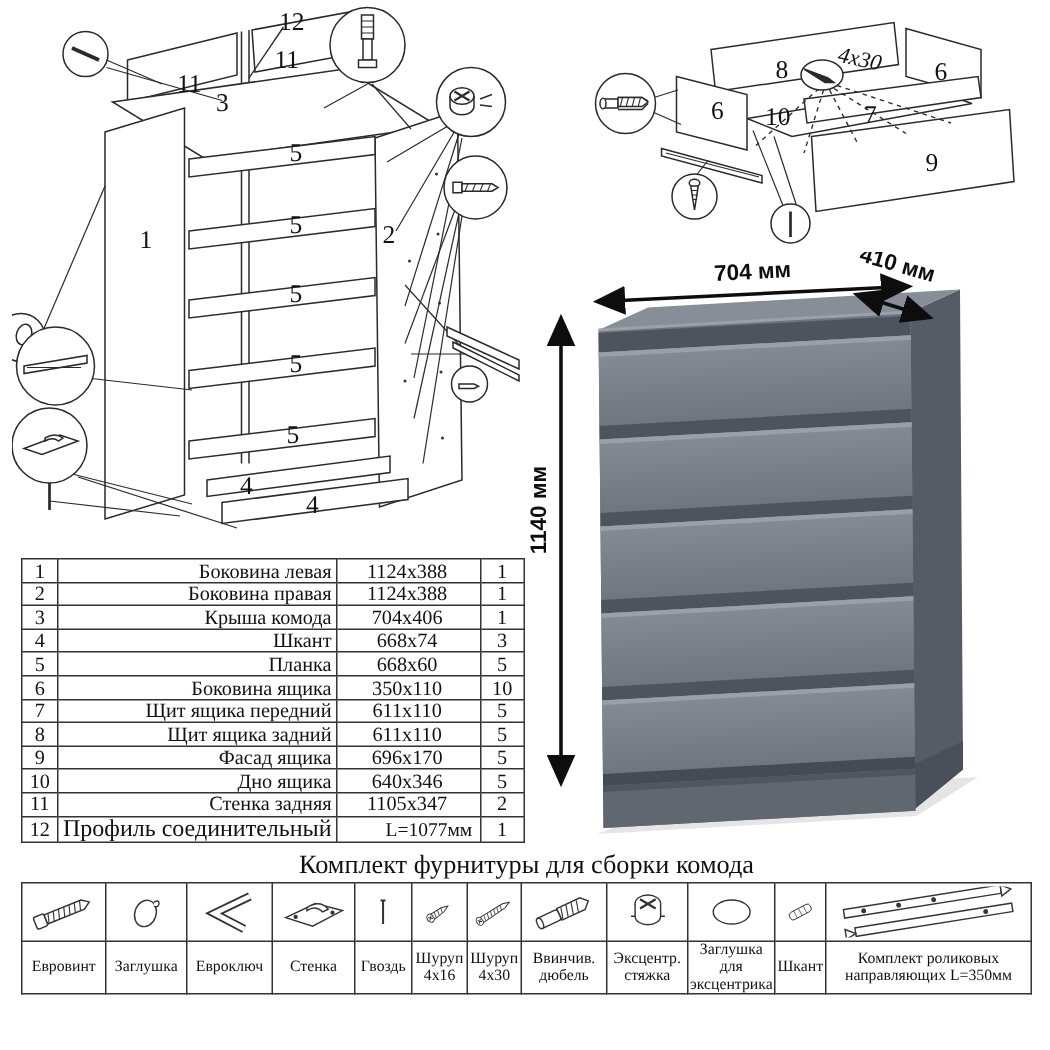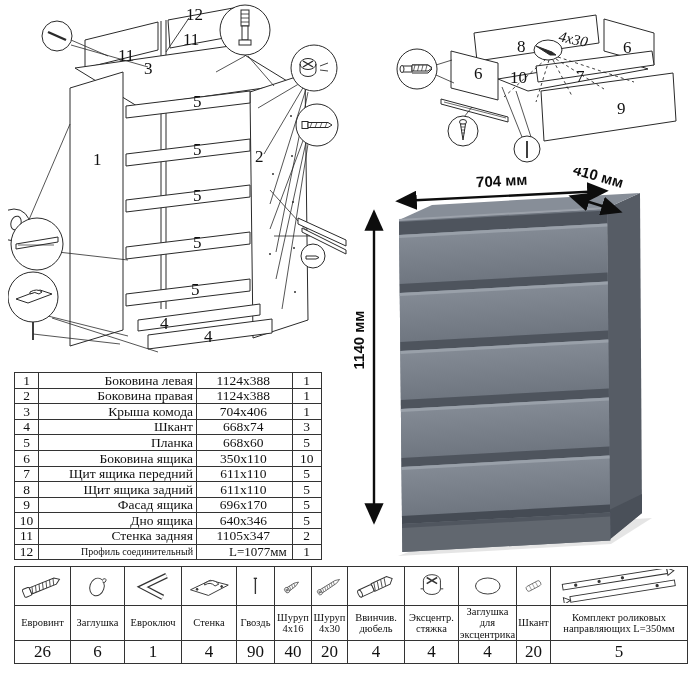--- a/index.html
+++ b/index.html
@@ -11,21 +11,21 @@
   .screwsize{font-family:"Liberation Serif", serif;font-size:15px;font-style:italic;fill:#111;}
   .dim-label{font-family:"Liberation Sans", sans-serif;font-size:15px;font-weight:bold;fill:#0d0d0d;}
 
   
   .parts-table{position:absolute;left:14px;top:372px;border-collapse:collapse;
                font-size:13.5px;line-height:1;}
   .parts-table td{border:1px solid #333;height:14.6px;padding:0 3px;white-space:nowrap;overflow:hidden;}
   .parts-table td.num{text-align:center;padding:0 1px;}
   .parts-table td.name{text-align:right;}
   .parts-table td.name.indent{padding-left:14px;}
-  .parts-table tr:last-child td.name{font-size:10px;}
+  .parts-table tr:last-child td.name{font-size:16px;}
   .parts-table td.size{text-align:center;padding-right:5px;}
   .parts-table tr:last-child td.size{text-align:left;font-size:13px;padding-left:32px;}
   .parts-table td.qty{text-align:center;}
 
   
   .hw-section{position:absolute;left:14px;top:566px;width:674px;}
   .hw-title{text-align:center;font-size:17.5px;margin:0 0 1px 0;}
   .hw-table{border-collapse:collapse;table-layout:fixed;width:673px;}
   .hw-table td{border:1px solid #333;padding:0;vertical-align:middle;text-align:center;overflow:hidden;}
   .hw-table tr.icons td{height:38px;}
@@ -376,20 +376,21 @@
         <tr>
           <td class="num">12</td>
           <td class="name">Профиль соединительный</td>
           <td class="size">L=1077мм</td>
           <td class="qty">1</td>
         </tr>
       </tbody>
   </table>
 
   <div class="hw-section">
+    <div class="hw-title">Комплект фурнитуры для сборки комода</div>
     <table class="hw-table">
       <colgroup>
         <col style="width:56px">
           <col style="width:54px">
           <col style="width:57px">
           <col style="width:55px">
         <col style="width:38px">
           <col style="width:37px">
           <col style="width:36px">
           <col style="width:57px">
@@ -542,31 +543,17 @@
             <td>Стенка</td>
             <td>Гвоздь</td>
             <td>Шуруп 4х16</td>
             <td>Шуруп 4х30</td>
             <td>Ввинчив. дюбель</td>
             <td>Эксцентр. стяжка</td>
             <td>Заглушка для эксцентрика</td>
             <td>Шкант</td>
             <td>Комплект роликовых направляющих L=350мм</td>
           </tr>
-        <tr class="qtys">
-            <td>26</td>
-            <td>6</td>
-            <td>1</td>
-            <td>4</td>
-            <td>90</td>
-            <td>40</td>
-            <td>20</td>
-            <td>4</td>
-            <td>4</td>
-            <td>4</td>
-            <td>20</td>
-            <td>5</td>
-          </tr>
       </tbody>
     </table>
   </div>
 
 </div>
 
 </body></html>

